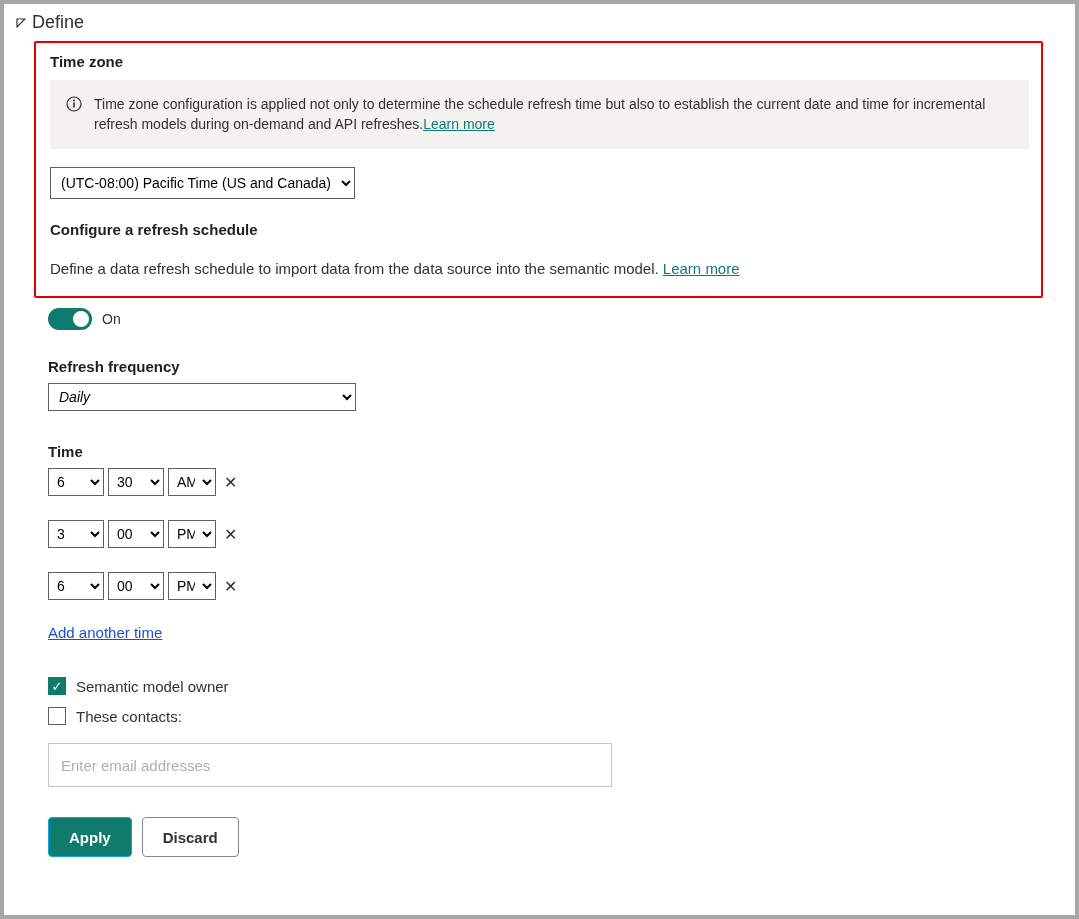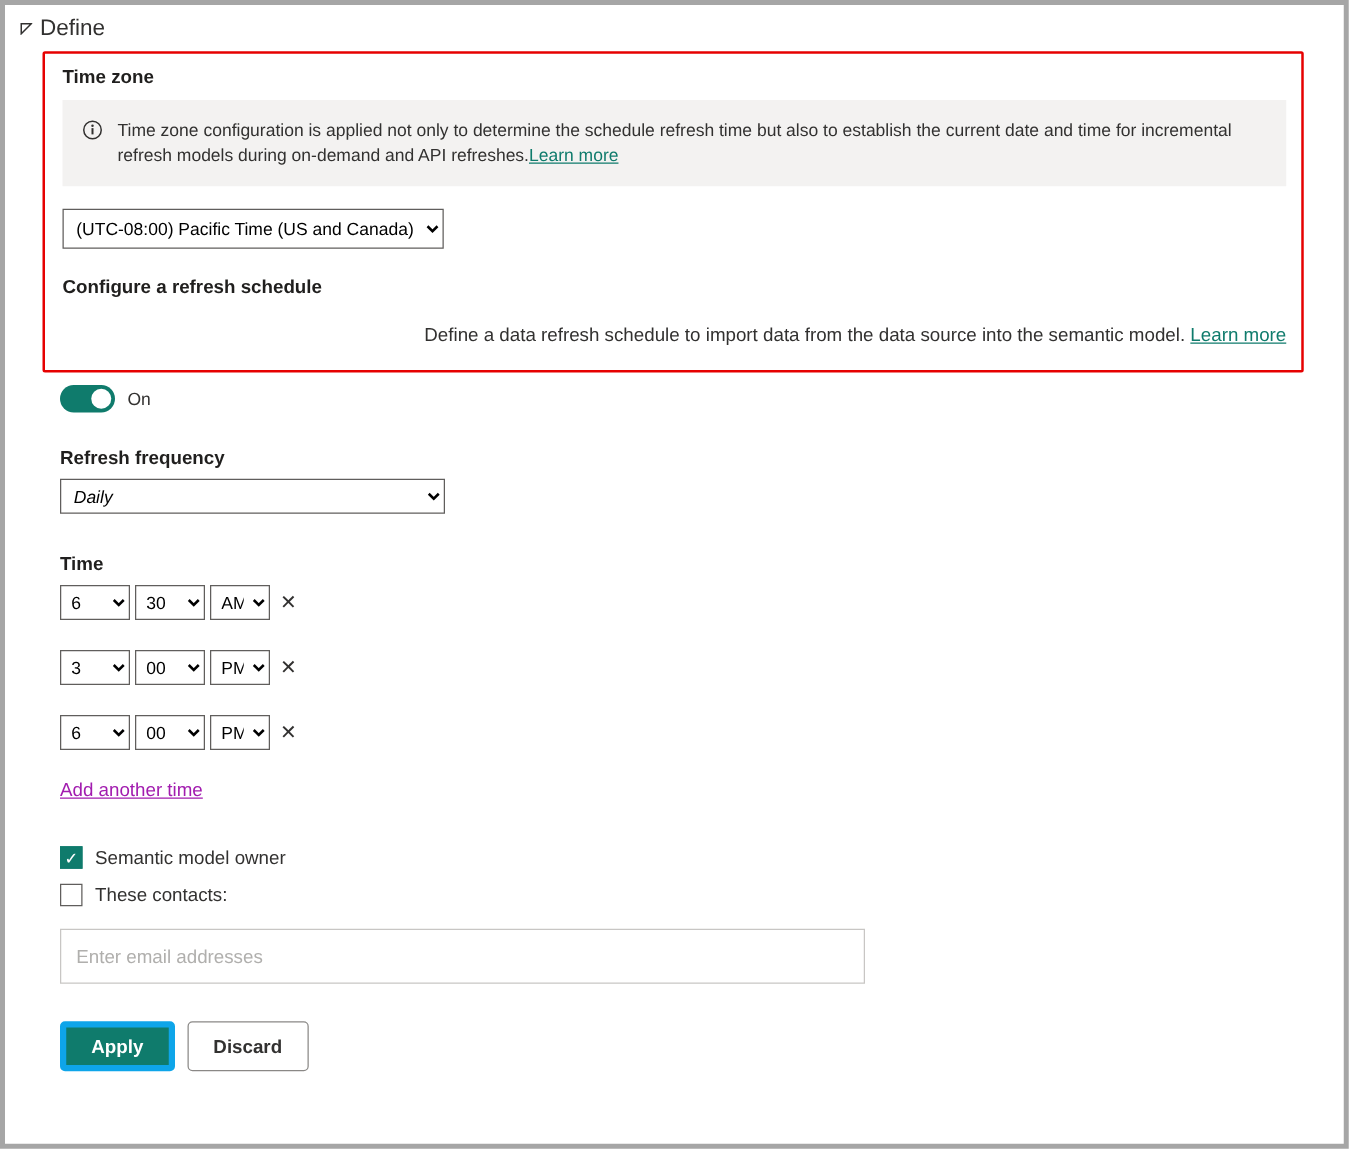--- a/index.html
+++ b/index.html
@@ -78,21 +78,20 @@
       font-family: inherit;
       font-size: 14px;
       padding: 0 6px;
       margin-bottom: 22px;
     }
     .desc {
       font-size: 15px;
       color: #323130;
       margin-top: 20px;
       line-height: 1.5;
-      text-align: right;
     }
     .toggle-row {
       display: flex;
       align-items: center;
       gap: 10px;
       margin: 10px 0 28px 0;
     }
     .toggle {
       width: 44px;
       height: 22px;
@@ -145,21 +144,21 @@
     .min-sel { width: 56px; }
     .ampm-sel { width: 48px; }
     .remove-x {
       cursor: pointer;
       font-size: 16px;
       color: #323130;
       padding: 0 4px;
       user-select: none;
     }
     .add-link {
-      color: #a21caf;
+      color: #1d4ed8;
       text-decoration: underline;
       cursor: pointer;
       font-size: 15px;
       display: inline-block;
       margin-bottom: 36px;
       text-align: right;
     }
     .checkbox-row {
       display: flex;
       align-items: center;
@@ -180,21 +179,21 @@
     .checkbox.checked {
       background: #0f7b6c;
       border-color: #0f7b6c;
     }
     .checkmark {
       color: #fff;
       font-size: 13px;
       line-height: 1;
     }
     .email-input {
-      width: 644px;
+      width: 564px;
       height: 44px;
       border: 1px solid #c8c6c4;
       padding: 0 12px;
       font-family: inherit;
       font-size: 15px;
       margin-top: 6px;
       margin-bottom: 30px;
       color: #323130;
     }
     .email-input::placeholder { color: #b0afad; }
@@ -207,21 +206,21 @@
       padding: 0 20px;
       font-family: inherit;
       font-size: 15px;
       border-radius: 4px;
       cursor: pointer;
       font-weight: 600;
     }
     .btn-primary {
       background: #0f7b6c;
       color: #fff;
-      border: 5px solid #0ea5e9;
+      border: 1px solid #0ea5e9;
       text-align: right;
     }
     .btn-secondary {
       background: #fff;
       color: #323130;
       border: 1px solid #8a8886;
     }
   </style>
 </head>
 <body>

